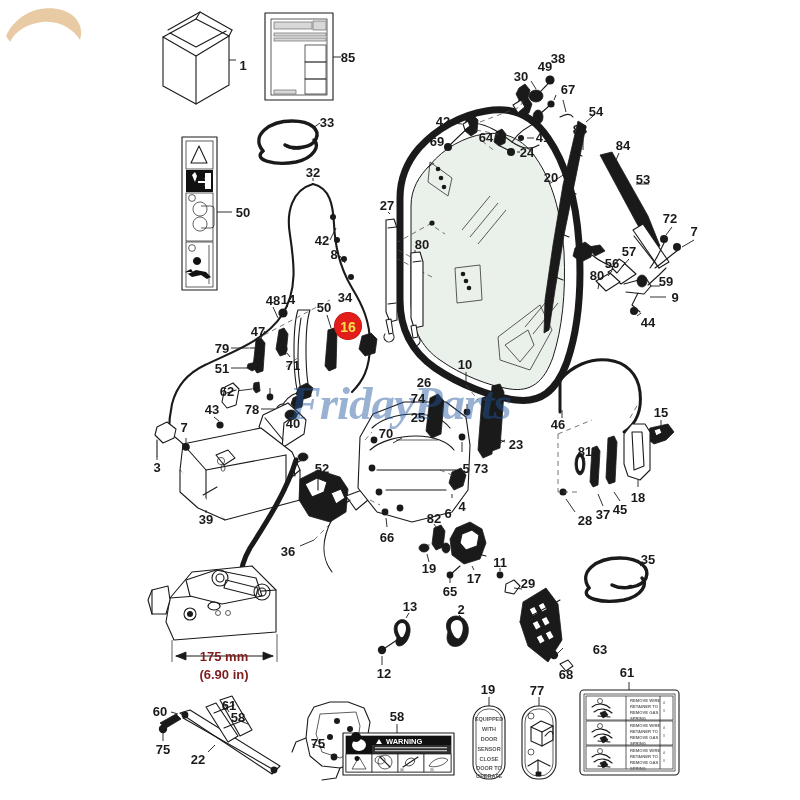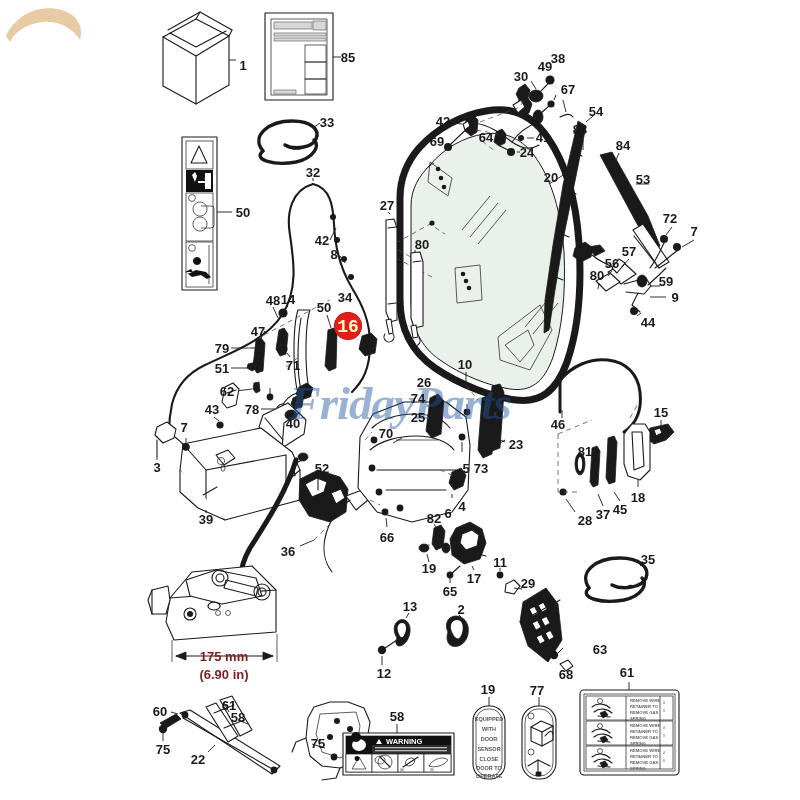--- a/index.html
+++ b/index.html
@@ -16,24 +16,24 @@
     line-height:1;
     white-space:nowrap;
     transform:translate(-50%,-50%);
     letter-spacing:0px;
   }
   .badge{
     position:absolute;
     width:27px;height:27px;
     border-radius:50%;
     background:#e31d1a;
-    color:#fef9c3;
-    font-family:Liberation Mono, monospace;
+    color:#fde047;
+    font-family:Liberation Sans, sans-serif;
     font-weight:bold;
-    font-size:18px;
+    font-size:14px;
     display:flex;align-items:center;justify-content:center;
     transform:translate(-50%,-50%);
     box-shadow:0 0 0 0.5px #b01412;
   }
   .dimtxt{
     position:absolute;
     font-family:"Liberation Sans",sans-serif;
     font-weight:bold;
     font-size:13px;
     color:#7f1d1d;

